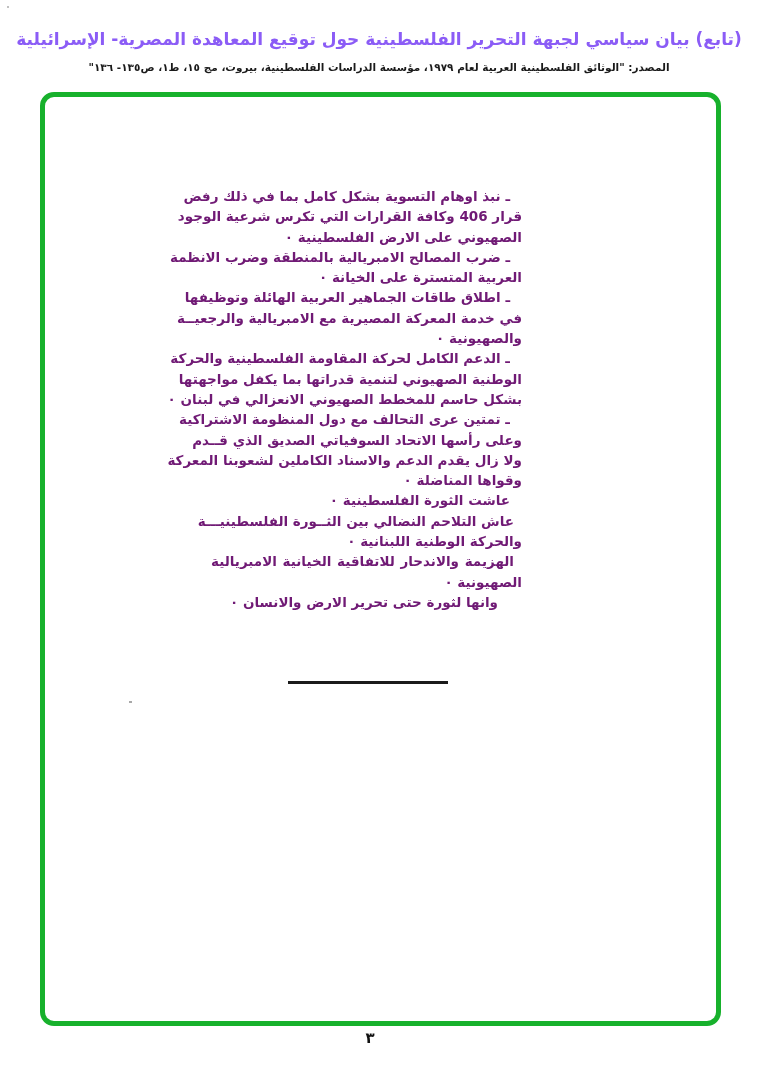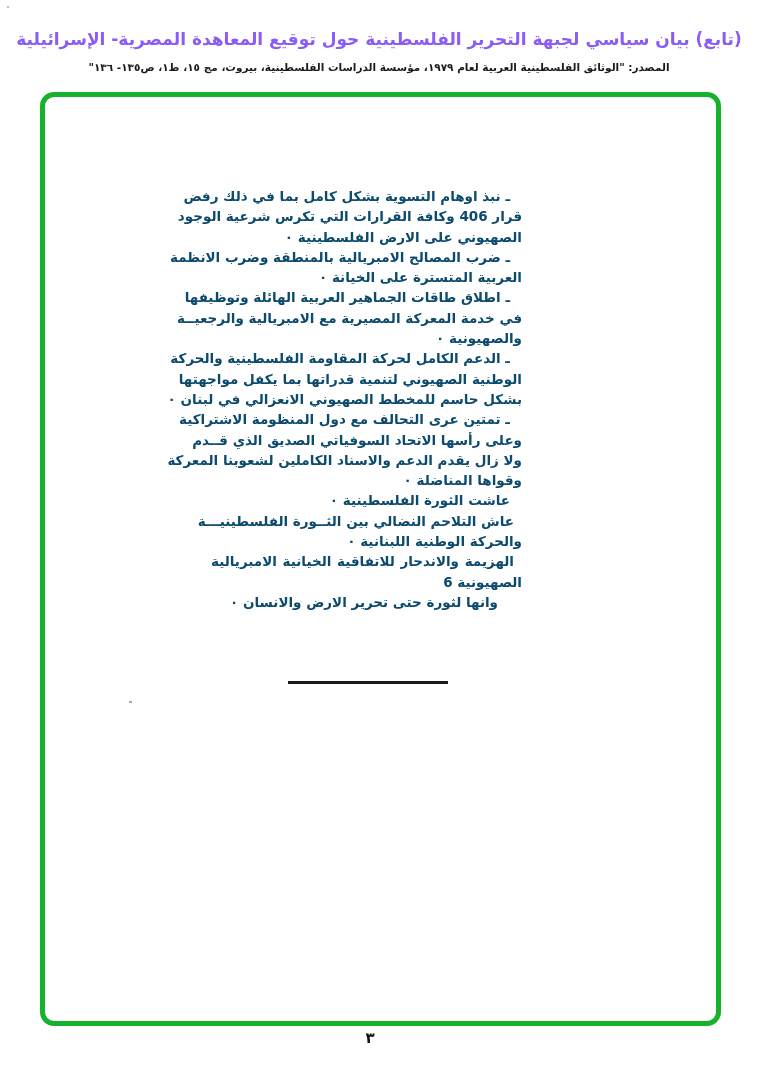--- a/index.html
+++ b/index.html
@@ -42,21 +42,21 @@
     direction: rtl;
     color: #141414;
   }
   .bline {
     direction: rtl;
     height: 20.3px; line-height: 20.3px;
     font-family: "DejaVu Sans", sans-serif;
     font-weight: bold; font-size: 13.5px;
     white-space: nowrap;
     text-align: right;
-    color: #0c4a6e;
+    color: #701a75;
   }
   .bline.j {
     text-align: justify;
     text-align-last: justify;
   }
 
   
   .separator {
     position: absolute; left: 288px; top: 681px;
     width: 160px; height: 2.5px;
@@ -99,21 +99,21 @@
       <div class="bline j" style="text-indent: 0px;">الوطنية الصهيوني لتنمية قدراتها بما يكفل مواجهتها</div>
       <div class="bline j" style="text-indent: 0px;">بشكل حاسم للمخطط الصهيوني الانعزالي في لبنان ٠</div>
       <div class="bline j" style="text-indent: 12px;">ـ تمتين عرى التحالف مع دول المنظومة الاشتراكية</div>
       <div class="bline j" style="text-indent: 0px;">وعلى رأسها الاتحاد السوفياتي الصديق الذي قــدم</div>
       <div class="bline j" style="text-indent: 0px;">ولا زال يقدم الدعم والاسناد الكاملين لشعوبنا المعركة</div>
       <div class="bline" style="text-indent: 0px;">وقواها المناضلة ٠</div>
       <div class="bline" style="text-indent: 12px;">عاشت الثورة الفلسطينية ٠</div>
       <div class="bline j" style="text-indent: 8px;">عاش التلاحم النضالي بين الثــورة الفلسطينيـــة</div>
       <div class="bline" style="text-indent: 0px;">والحركة الوطنية اللبنانية ٠</div>
       <div class="bline j" style="text-indent: 8px;">الهزيمة والاندحار للاتفاقية الخيانية الامبريالية</div>
-      <div class="bline" style="text-indent: 0px;">الصهيونية 6</div>
+      <div class="bline" style="text-indent: 0px;">الصهيونية ٠</div>
       <div class="bline" style="text-indent: 24px;">وانها لثورة حتى تحرير الارض والانسان ٠</div>
     </div>
 
   <div class="separator"></div>
 
   <div class="speck-a"></div>
   <div class="speck-b"></div>
 
   <div class="page-number">٣</div>
 

